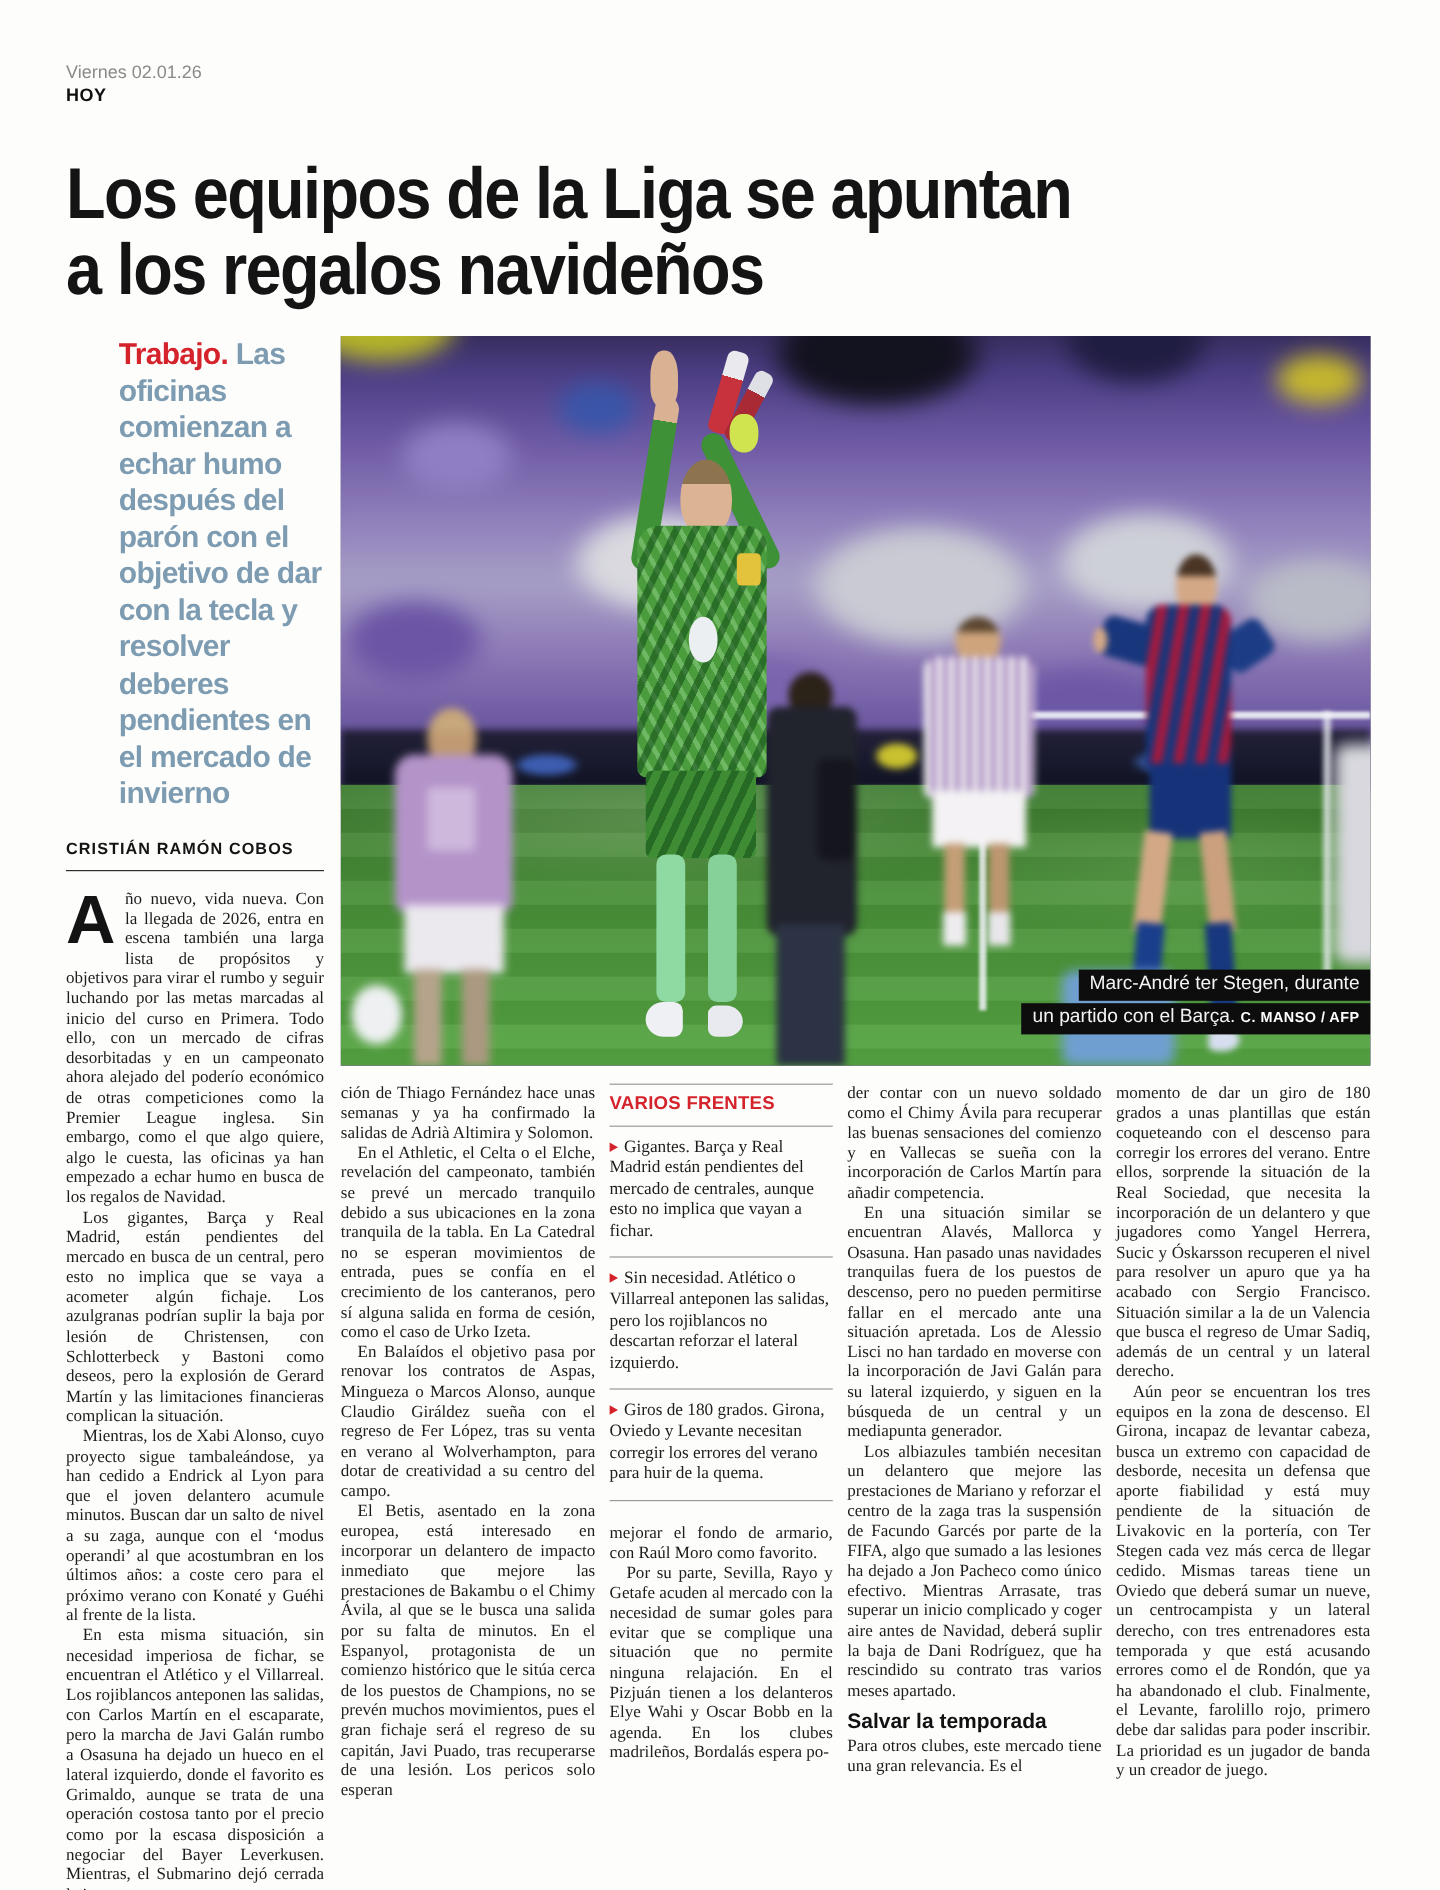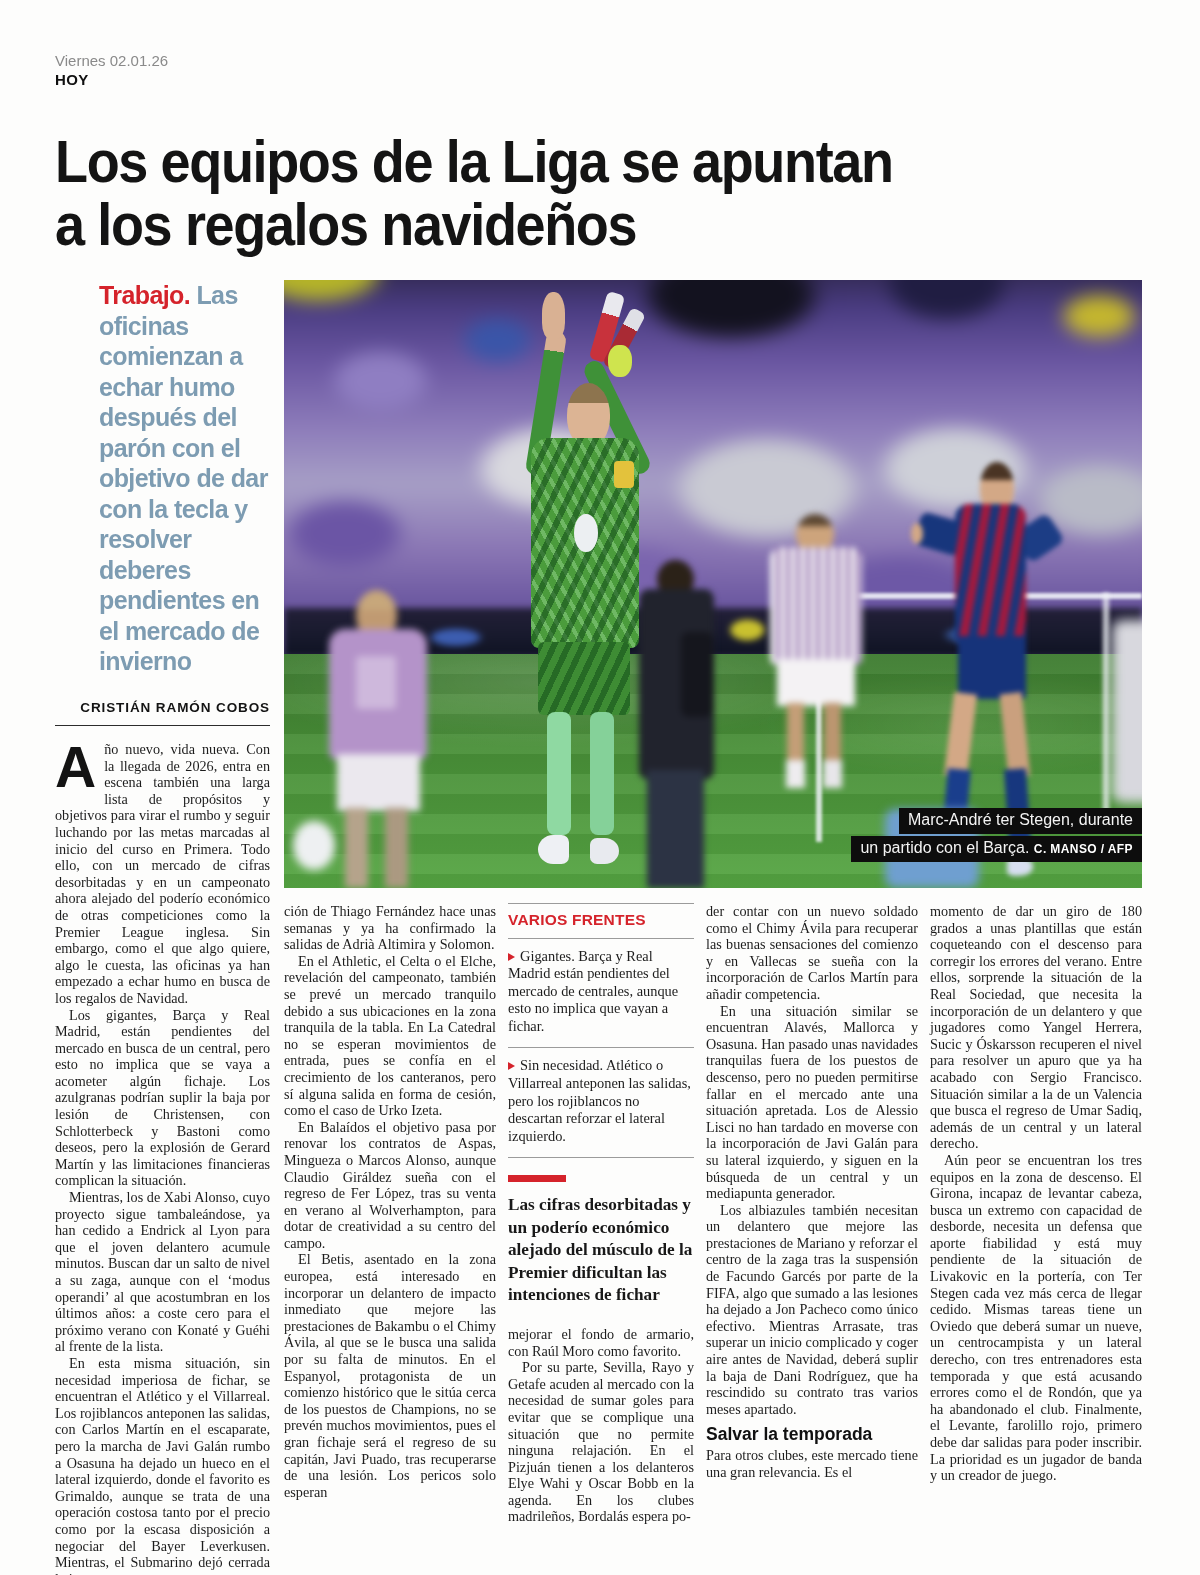--- a/index.html
+++ b/index.html
@@ -24,21 +24,21 @@
 
   
   .content{display:flex;gap:14px;margin-top:24px;}
   .col1{width:215px;flex:none;}
   .rightside{flex:1;min-width:0;}
   .lower{display:grid;grid-template-columns:212px 186px 212px 212px;column-gap:12px;margin-top:15px;}
 
   
   .lede{font:700 25px/30.5px "Liberation Sans",sans-serif;color:#7d9cb2;letter-spacing:-.6px;margin-left:44px;}
   .kicker{color:#d5232b;}
-  .byline{margin-top:24px;text-align:right;font:700 13.5px/1 "Liberation Sans",sans-serif;
+  .byline{margin-top:24px;text-align:left;font:700 13.5px/1 "Liberation Sans",sans-serif;
           color:#141414;letter-spacing:.9px;}
   .byline-rule{border-bottom:1.5px solid #2c2c2c;margin-top:11px;margin-bottom:15px;}
 
   
   .body{font:400 14.2px/16.6px "Liberation Serif",serif;text-align:justify;color:#1c1c1c;}
   .body p{margin:0;}
   .body p.ind{text-indent:14px;}
   .dropcap{float:left;font:800 57px/47px "Liberation Sans",sans-serif;color:#131313;padding:3px 8px 0 0;}
   .subhead{font:800 17.5px/20px "Liberation Sans",sans-serif;color:#111;margin:7px 0 3px;}
 
@@ -292,24 +292,21 @@
           <p class="ind">En el Athletic, el Celta o el Elche, revelación del campeonato, también se prevé un mercado tranquilo debido a sus ubicaciones en la zona tranquila de la tabla. En La Catedral no se esperan movimientos de entrada, pues se confía en el crecimiento de los canteranos, pero sí alguna salida en forma de cesión, como el caso de Urko Izeta.</p>
           <p class="ind">En Balaídos el objetivo pasa por renovar los contratos de Aspas, Mingueza o Marcos Alonso, aunque Claudio Giráldez sueña con el regreso de Fer López, tras su venta en verano al Wolverhampton, para dotar de creatividad a su centro del campo.</p>
           <p class="ind">El Betis, asentado en la zona europea, está interesado en incorporar un delantero de impacto inmediato que mejore las prestaciones de Bakambu o el Chimy Ávila, al que se le busca una salida por su falta de minutos. En el Espanyol, protagonista de un comienzo histórico que le sitúa cerca de los puestos de Champions, no se prevén muchos movimientos, pues el gran fichaje será el regreso de su capitán, Javi Puado, tras recuperarse de una lesión. Los pericos solo esperan</p>
         </div>
 
         <div>
           <div class="frentes">
             <div class="fr-title">VARIOS FRENTES</div>
             <div class="fr-item"><span class="arrow-icon"></span><span class="fr-lead">Gigantes.</span><span> Barça y Real Madrid están pendientes del mercado de centrales, aunque esto no implica que vayan a fichar.</span></div>
             <div class="fr-item"><span class="arrow-icon"></span><span class="fr-lead">Sin necesidad.</span><span> Atlético o Villarreal anteponen las salidas, pero los rojiblancos no descartan reforzar el lateral izquierdo.</span></div>
-          </div>
-          <div class="pq">
-            <div class="pq-bar"></div>
-            <div class="pq-text">Las cifras desorbitadas y un poderío económico alejado del músculo de la Premier dificultan las intenciones de fichar</div>
+            <div class="fr-item"><span class="arrow-icon"></span><span class="fr-lead">Giros de 180 grados.</span><span> Girona, Oviedo y Levante necesitan corregir los errores del verano para huir de la quema.</span></div>
           </div>
           <div class="body c3-body">
             <p>mejorar el fondo de armario, con Raúl Moro como favorito.</p>
             <p class="ind">Por su parte, Sevilla, Rayo y Getafe acuden al mercado con la necesidad de sumar goles para evitar que se complique una situación que no permite ninguna relajación. En el Pizjuán tienen a los delanteros Elye Wahi y Oscar Bobb en la agenda. En los clubes madrileños, Bordalás espera po-</p>
           </div>
         </div>
 
         <div class="body">
           <p>der contar con un nuevo soldado como el Chimy Ávila para recuperar las buenas sensaciones del comienzo y en Vallecas se sueña con la incorporación de Carlos Martín para añadir competencia.</p>
           <p class="ind">En una situación similar se encuentran Alavés, Mallorca y Osasuna. Han pasado unas navidades tranquilas fuera de los puestos de descenso, pero no pueden permitirse fallar en el mercado ante una situación apretada. Los de Alessio Lisci no han tardado en moverse con la incorporación de Javi Galán para su lateral izquierdo, y siguen en la búsqueda de un central y un mediapunta generador.</p>

